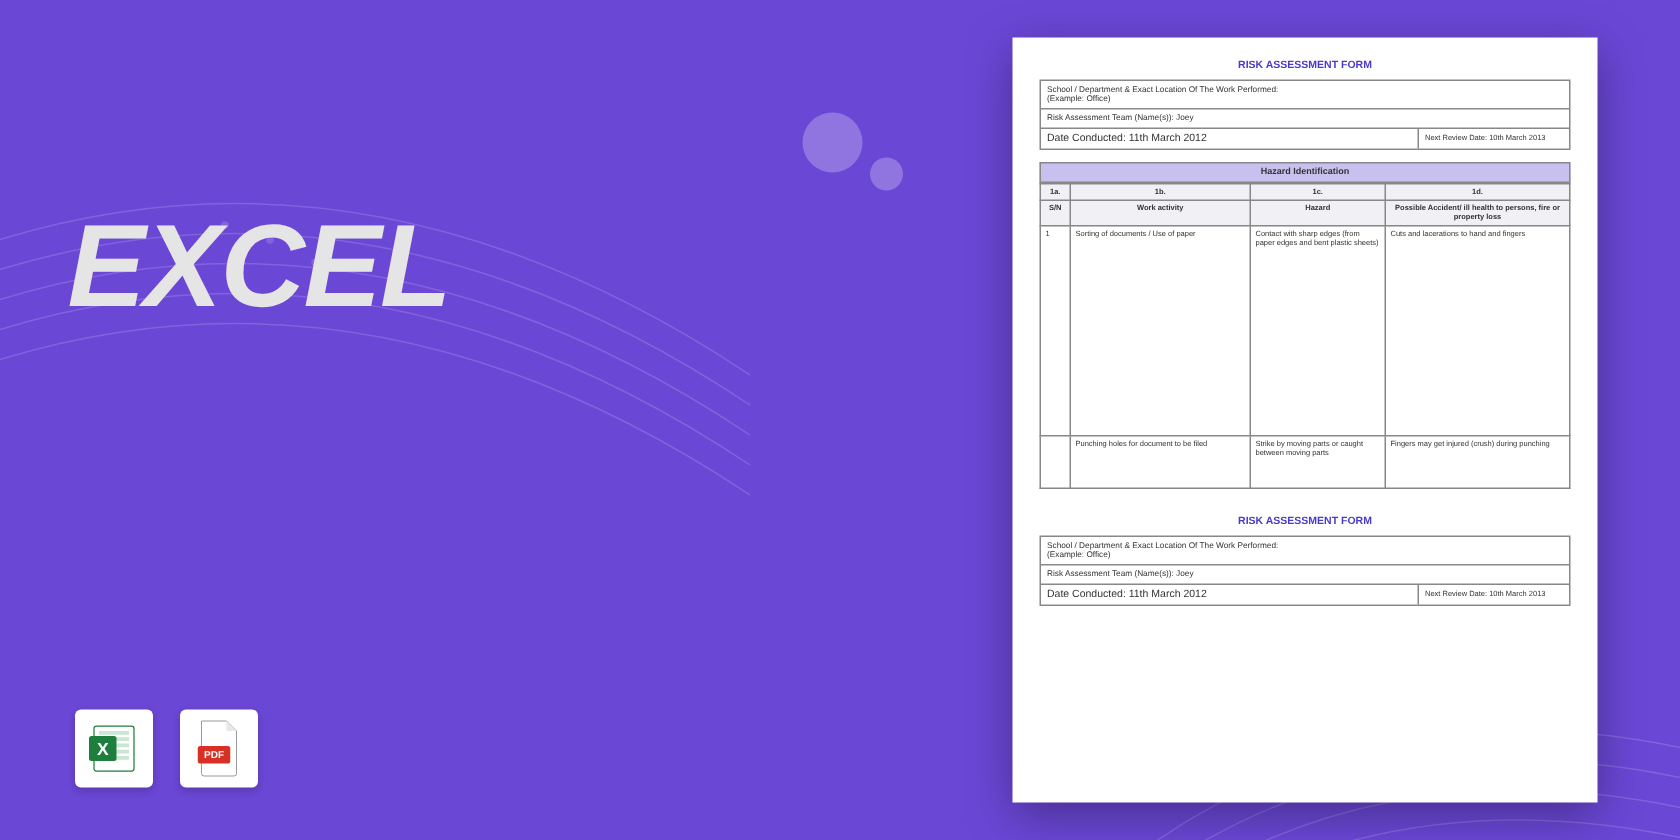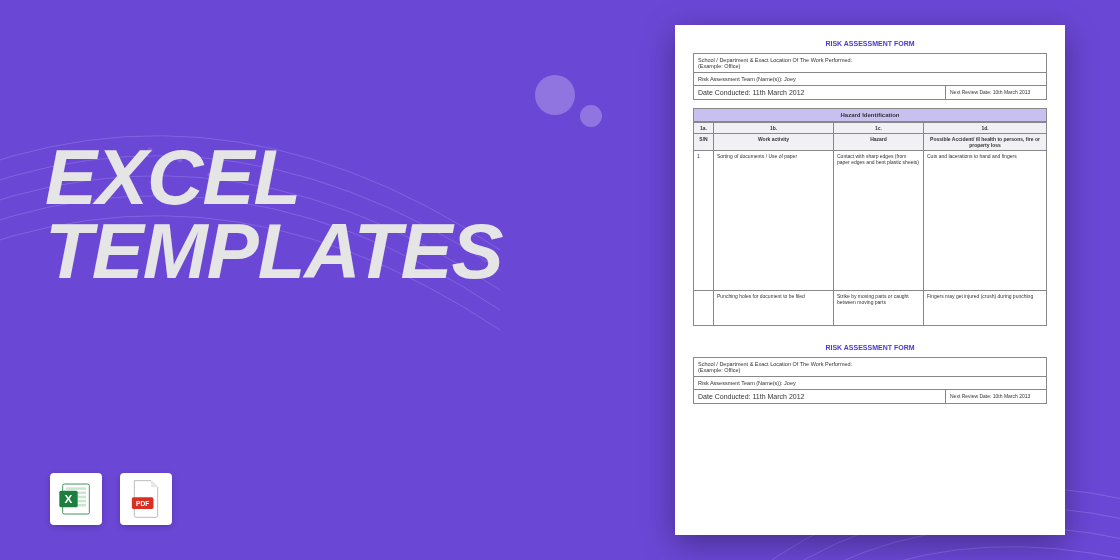--- a/index.html
+++ b/index.html
@@ -162,21 +162,20 @@
     <circle cx="890" cy="480" r="2" fill="#fff"></circle>
     <circle cx="920" cy="470" r="2" fill="#fff"></circle>
   </g>
 </svg>
 
 <div class="circle-big"></div>
 <div class="circle-small"></div>
 
 <div class="heading">
   <div>EXCEL</div>
-  <div>TEMPLATES</div>
 </div>
 
 <div class="icons">
   <div class="icon-box excel-icon">
     <svg viewBox="0 0 48 48">
       <rect x="8" y="6" width="32" height="36" rx="2" fill="#fff" stroke="#1e7e3e" stroke-width="1"></rect>
       <rect x="12" y="10" width="24" height="3" fill="#c8e6d0"></rect>
       <rect x="12" y="15" width="24" height="3" fill="#c8e6d0"></rect>
       <rect x="12" y="20" width="24" height="3" fill="#c8e6d0"></rect>
       <rect x="12" y="25" width="24" height="3" fill="#c8e6d0"></rect>

